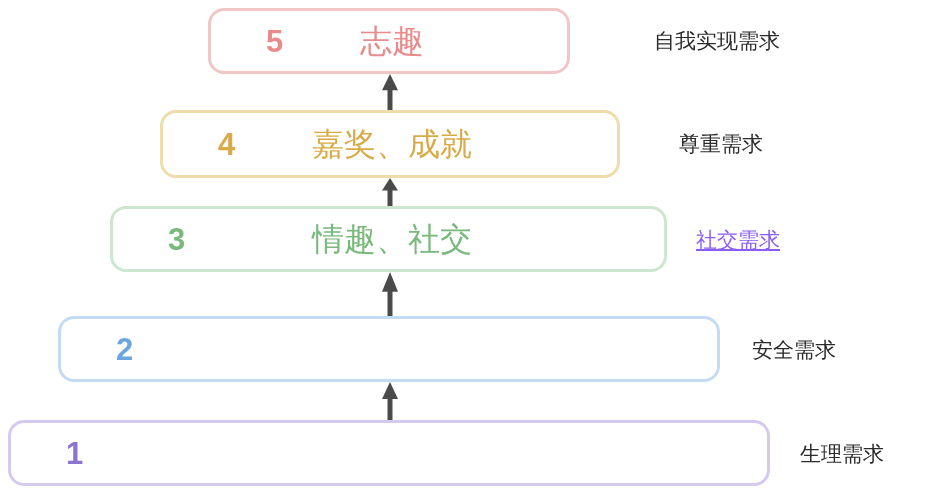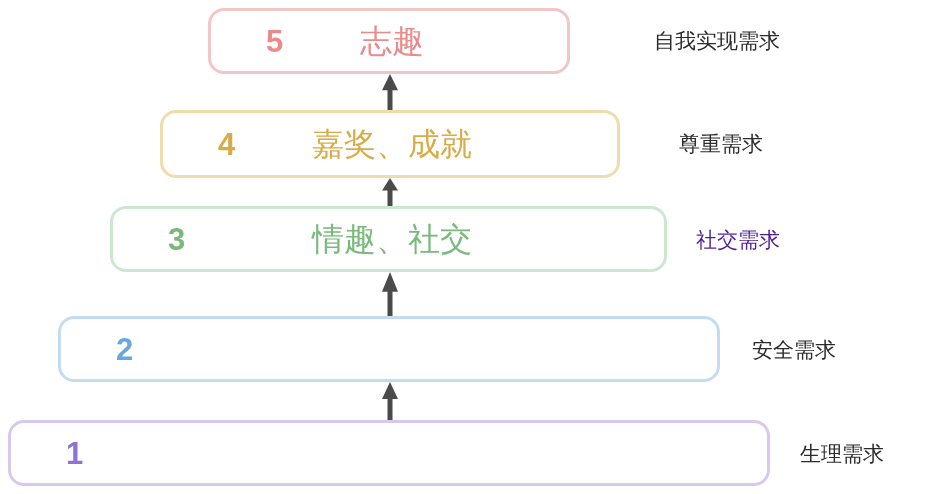--- a/index.html
+++ b/index.html
@@ -100,21 +100,21 @@
     <span class="need-label" style="left: 616px; top: 30px; color: rgb(43, 43, 43); margin-left: 38px;">自我实现需求</span>
     <div class="level" style="left: 160px; top: 110px; width: 460px; height: 68px; border-color: rgb(240, 220, 170);">
       <span class="level-num" style="left: 55px; color: rgb(216, 171, 72);">4</span>
       <span class="level-label" style="left: 229px; transform: translate(-50%, -50%); color: rgb(216, 171, 72);">嘉奖、成就</span>
     </div>
     <span class="need-label" style="left: 656px; top: 133px; color: rgb(43, 43, 43); margin-left: 23px;">尊重需求</span>
     <div class="level" style="left: 110px; top: 206px; width: 557px; height: 66px; border-color: rgb(205, 230, 206);">
       <span class="level-num" style="left: 55px; color: rgb(121, 185, 124);">3</span>
       <span class="level-label" style="left: 279px; transform: translate(-50%, -50%); color: rgb(121, 185, 124);">情趣、社交</span>
     </div>
-    <span class="need-label" style="left: 696px; top: 229px; color: #4c1d95;">社交需求</span>
+    <span class="need-label" style="left: 696px; top: 229px; color: #8b5cf6; text-decoration: underline;">社交需求</span>
     <div class="level" style="left: 58px; top: 316px; width: 662px; height: 66px; border-color: rgb(195, 220, 243);">
       <span class="level-num" style="left: 55px; color: rgb(106, 167, 224);">2</span>
     </div>
     <span class="need-label" style="left: 752px; top: 339px; color: rgb(43, 43, 43);">安全需求</span>
     <div class="level" style="left: 8px; top: 420px; width: 762px; height: 66px; border-color: rgb(213, 201, 239);">
       <span class="level-num" style="left: 55px; color: rgb(142, 115, 207);">1</span>
     </div>
     <span class="need-label" style="left: 800px; top: 443px; color: rgb(43, 43, 43);">生理需求</span>
   </div>
 

